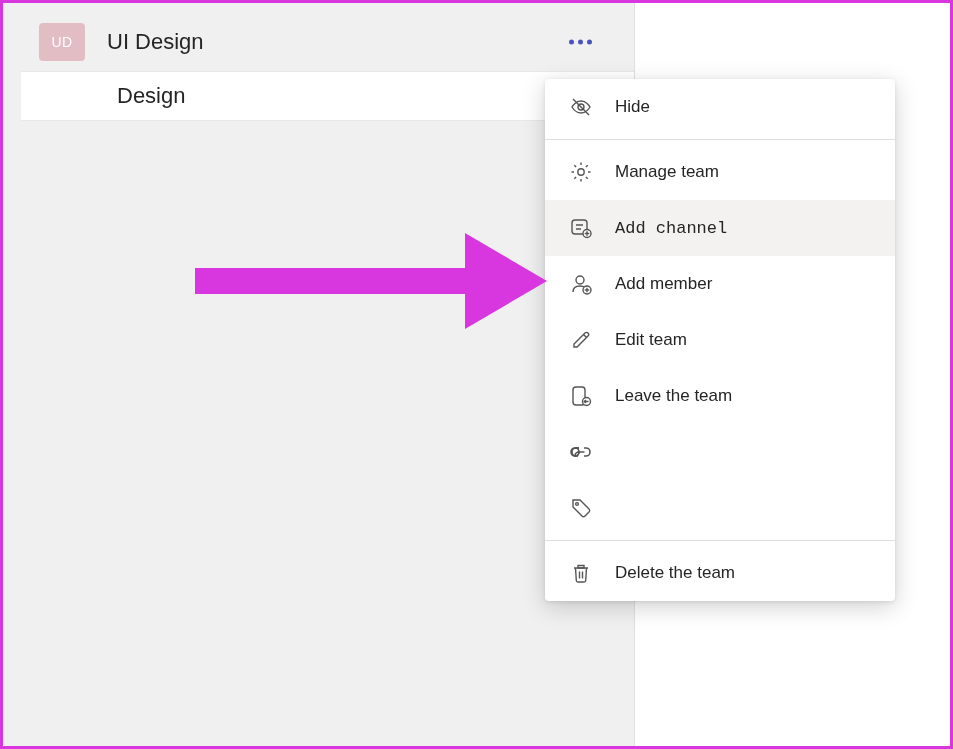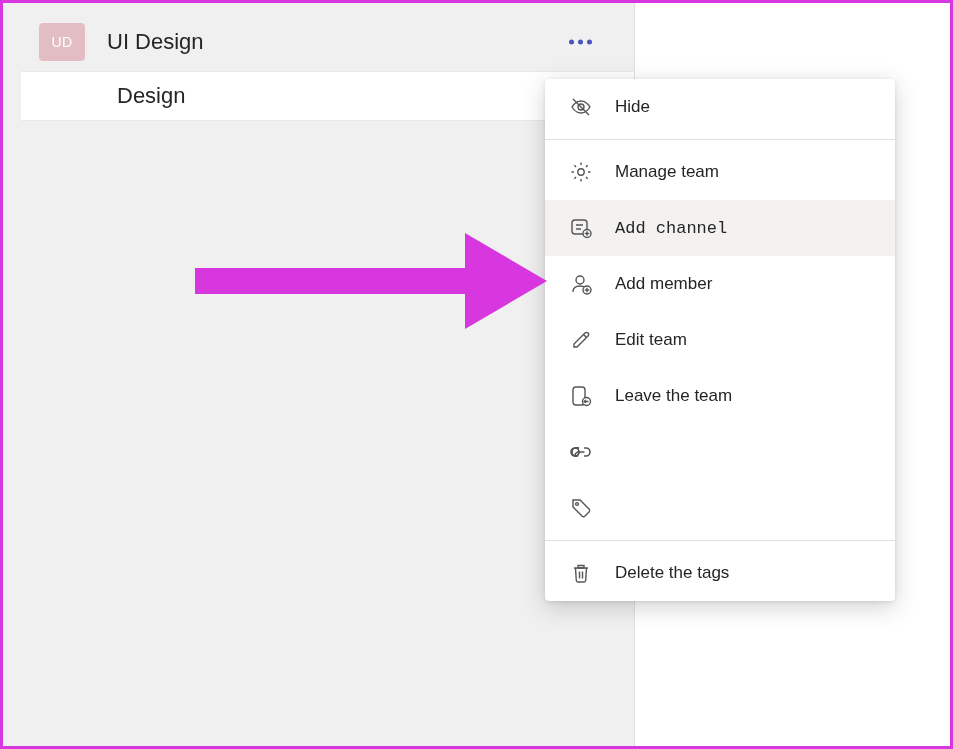--- a/index.html
+++ b/index.html
@@ -266,21 +266,21 @@
     <div class="menu-item">
       <span class="menu-icon">
         <svg width="24" height="24" viewBox="0 0 24 24" fill="none" stroke="#555" stroke-width="1.4">
           <path d="M5 7 L19 7"></path>
           <path d="M9 4.5 L15 4.5 L15 7 L9 7 Z"></path>
           <path d="M6.5 7 L7.3 19.5 C7.4 20.3 8 21 8.8 21 L15.2 21 C16 21 16.6 20.3 16.7 19.5 L17.5 7"></path>
           <line x1="10.5" y1="10.5" x2="10.5" y2="17.5"></line>
           <line x1="13.5" y1="10.5" x2="13.5" y2="17.5"></line>
         </svg>
       </span>
-      <span>Delete the tags</span>
+      <span>Delete the team</span>
     </div>
 
   </div>
 
   <div class="arrow">
     <svg width="360" height="120" viewBox="0 0 360 120">
       <line x1="0" y1="60" x2="288" y2="60" stroke="#d837e0" stroke-width="26"></line>
       <polygon points="270,12 352,60 270,108" fill="#d837e0"></polygon>
     </svg>
   </div>

